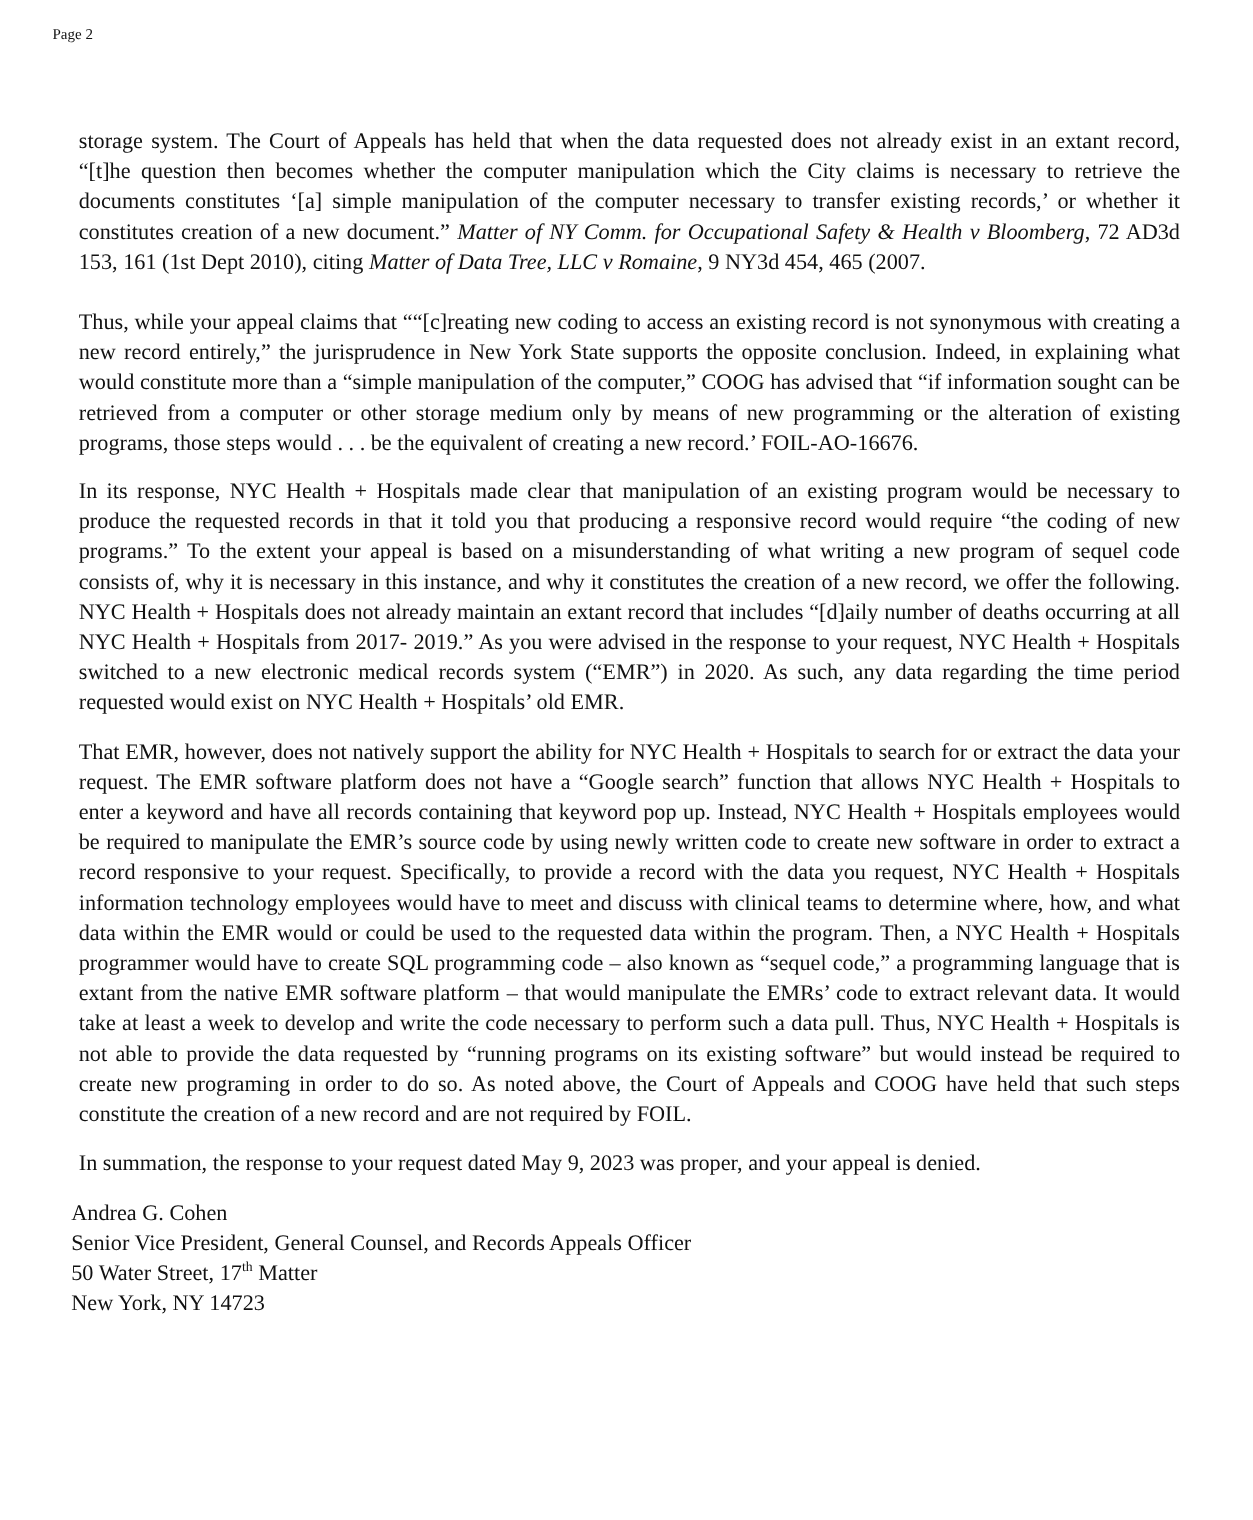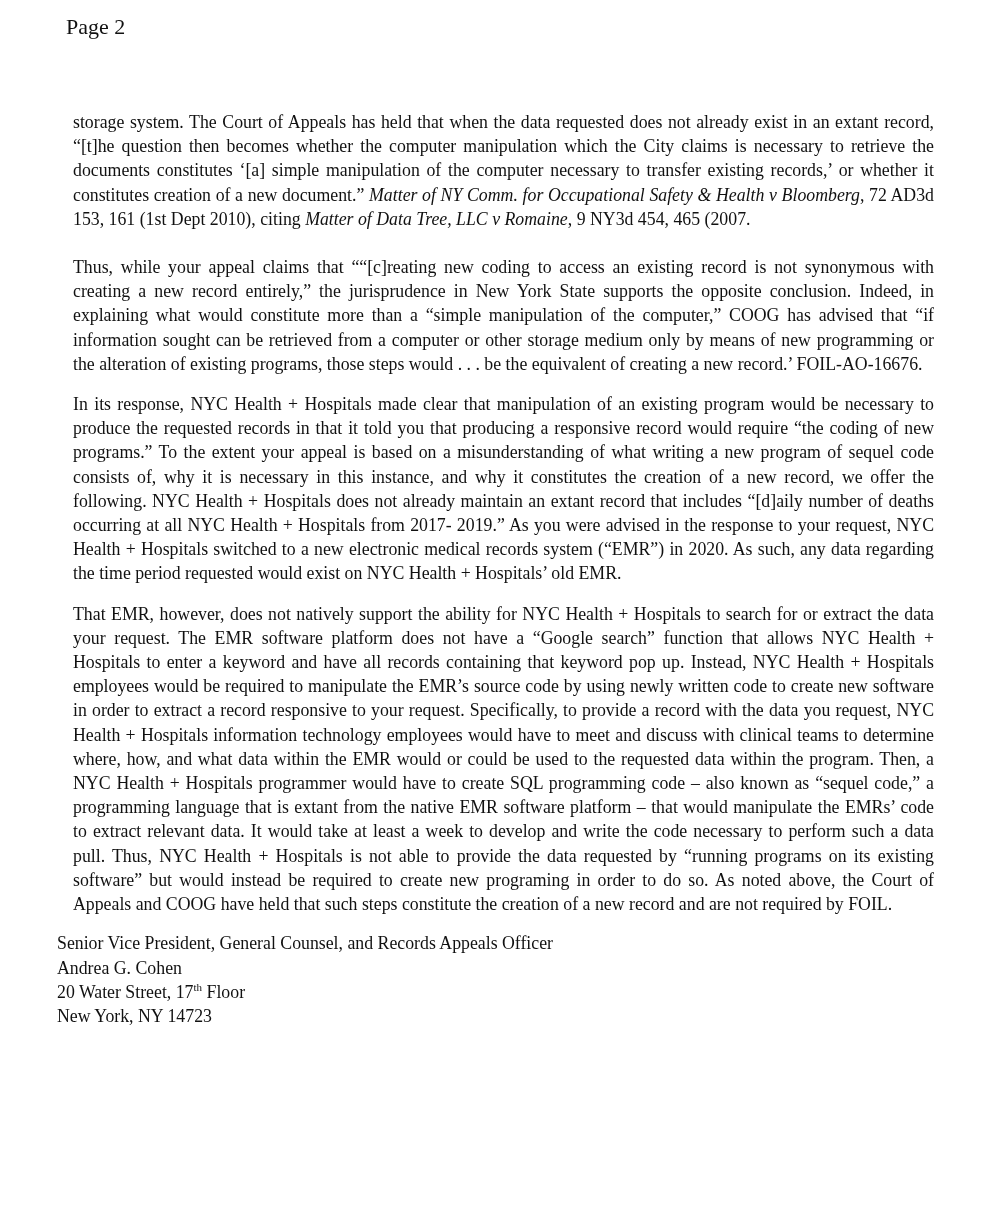--- a/index.html
+++ b/index.html
@@ -10,35 +10,35 @@
     body {
       width: 1002px;
       height: 1216px;
       position: relative;
       overflow: hidden;
       font-family: "Liberation Serif", serif;
       color: #111111;
     }
     .page-label {
       position: absolute;
-      left: 66px;
+      left: 42px;
       top: 14px;
-      font-size: 22px;
+      font-size: 12px;
       line-height: 26px;
     }
     .body-text {
       position: absolute;
       left: 57px;
       top: 94px;
       width: 893px;
       font-size: 17.8px;
       line-height: 24.2px;
     }
     .para {
-      margin: 16px;
+      margin: 6px;
       text-align: justify;
       text-align-last: left;
     }
     .p1 { margin-bottom: 24px; }
     .p2 { margin-bottom: 14px; }
     .p3 { margin-bottom: 15px; }
     .p4 { margin-bottom: 15px; }
     .p5 { margin-bottom: 15px; }
     .closing { margin-bottom: 47px; }
     .sig-line {
@@ -55,21 +55,22 @@
 
 <div class="body-text">
   <p class="para p1"><span>storage system. The Court of Appeals has held that when the data requested does not already exist in an extant record, “[t]he question then becomes whether the computer manipulation which the City claims is necessary to retrieve the documents constitutes ‘[a] simple manipulation of the computer necessary to transfer existing records,’ or whether it constitutes creation of a new document.” </span><i>Matter of NY Comm. for Occupational Safety &amp; Health v Bloomberg</i><span>, 72 AD3d 153, 161 (1st Dept 2010), citing </span><i>Matter of Data Tree, LLC v Romaine</i><span>, 9 NY3d 454, 465 (2007.</span></p>
 
   <p class="para p2">Thus, while your appeal claims that ““[c]reating new coding to access an existing record is not synonymous with creating a new record entirely,” the jurisprudence in New York State supports the opposite conclusion. Indeed, in explaining what would constitute more than a “simple manipulation of the computer,” COOG has advised that “if information sought can be retrieved from a computer or other storage medium only by means of new programming or the alteration of existing programs, those steps would . . . be the equivalent of creating a new record.’ FOIL-AO-16676.</p>
 
   <p class="para p3">In its response, NYC Health + Hospitals made clear that manipulation of an existing program would be necessary to produce the requested records in that it told you that producing a responsive record would require “the coding of new programs.” To the extent your appeal is based on a misunderstanding of what writing a new program of sequel code consists of, why it is necessary in this instance, and why it constitutes the creation of a new record, we offer the following.  NYC Health + Hospitals does not already maintain an extant record that includes “[d]aily number of deaths occurring at all NYC Health + Hospitals from 2017- 2019.”  As you were advised in the response to your request, NYC Health + Hospitals switched to a new electronic medical records system (“EMR”) in 2020.  As such, any data regarding the time period requested would exist on NYC Health + Hospitals’ old EMR.</p>
 
   <p class="para p4">That EMR, however, does not natively support the ability for NYC Health + Hospitals to search for or extract the data your request.  The EMR software platform does not have a “Google search” function that allows NYC Health + Hospitals to enter a keyword and have all records containing that keyword pop up. Instead, NYC Health + Hospitals employees would be required to manipulate the EMR’s source code by using newly written code to create new software in order to extract a record responsive to your request. Specifically, to provide a record with the data you request, NYC Health + Hospitals information technology employees would have to meet and discuss with clinical teams to determine where, how, and what data within the EMR would or could be used to the requested data within the program. Then, a NYC Health + Hospitals programmer would have to create SQL programming code – also known as “sequel code,” a programming language that is extant from the native EMR software platform – that would manipulate the EMRs’ code to extract relevant data. It would take at least a week to develop and write the code necessary to perform such a data pull.  Thus, NYC Health + Hospitals is not able to provide the data requested by “running programs on its existing software” but would instead be required to create new programing in order to do so. As noted above, the Court of Appeals and COOG have held that such steps constitute the creation of a new record and are not required by FOIL.</p>
 
+  <p class="para p5">In summation, the response to your request dated May 9, 2023 was proper, and your appeal is denied.</p>
 
 
   <div>
+    <span class="sig-line">Andrea G. Cohen</span>
     <span class="sig-line">Senior Vice President, General Counsel, and Records Appeals Officer</span>
-    <span class="sig-line">Andrea G. Cohen</span>
-    <span class="sig-line"><span>20 Water Street, 17</span><sup>th</sup><span> Floor</span></span>
+    <span class="sig-line"><span>50 Water Street, 17</span><sup>th</sup><span> Matter</span></span>
     <span class="sig-line">New York, NY 14723</span>
   </div>
 </div>
 
 </body></html>

